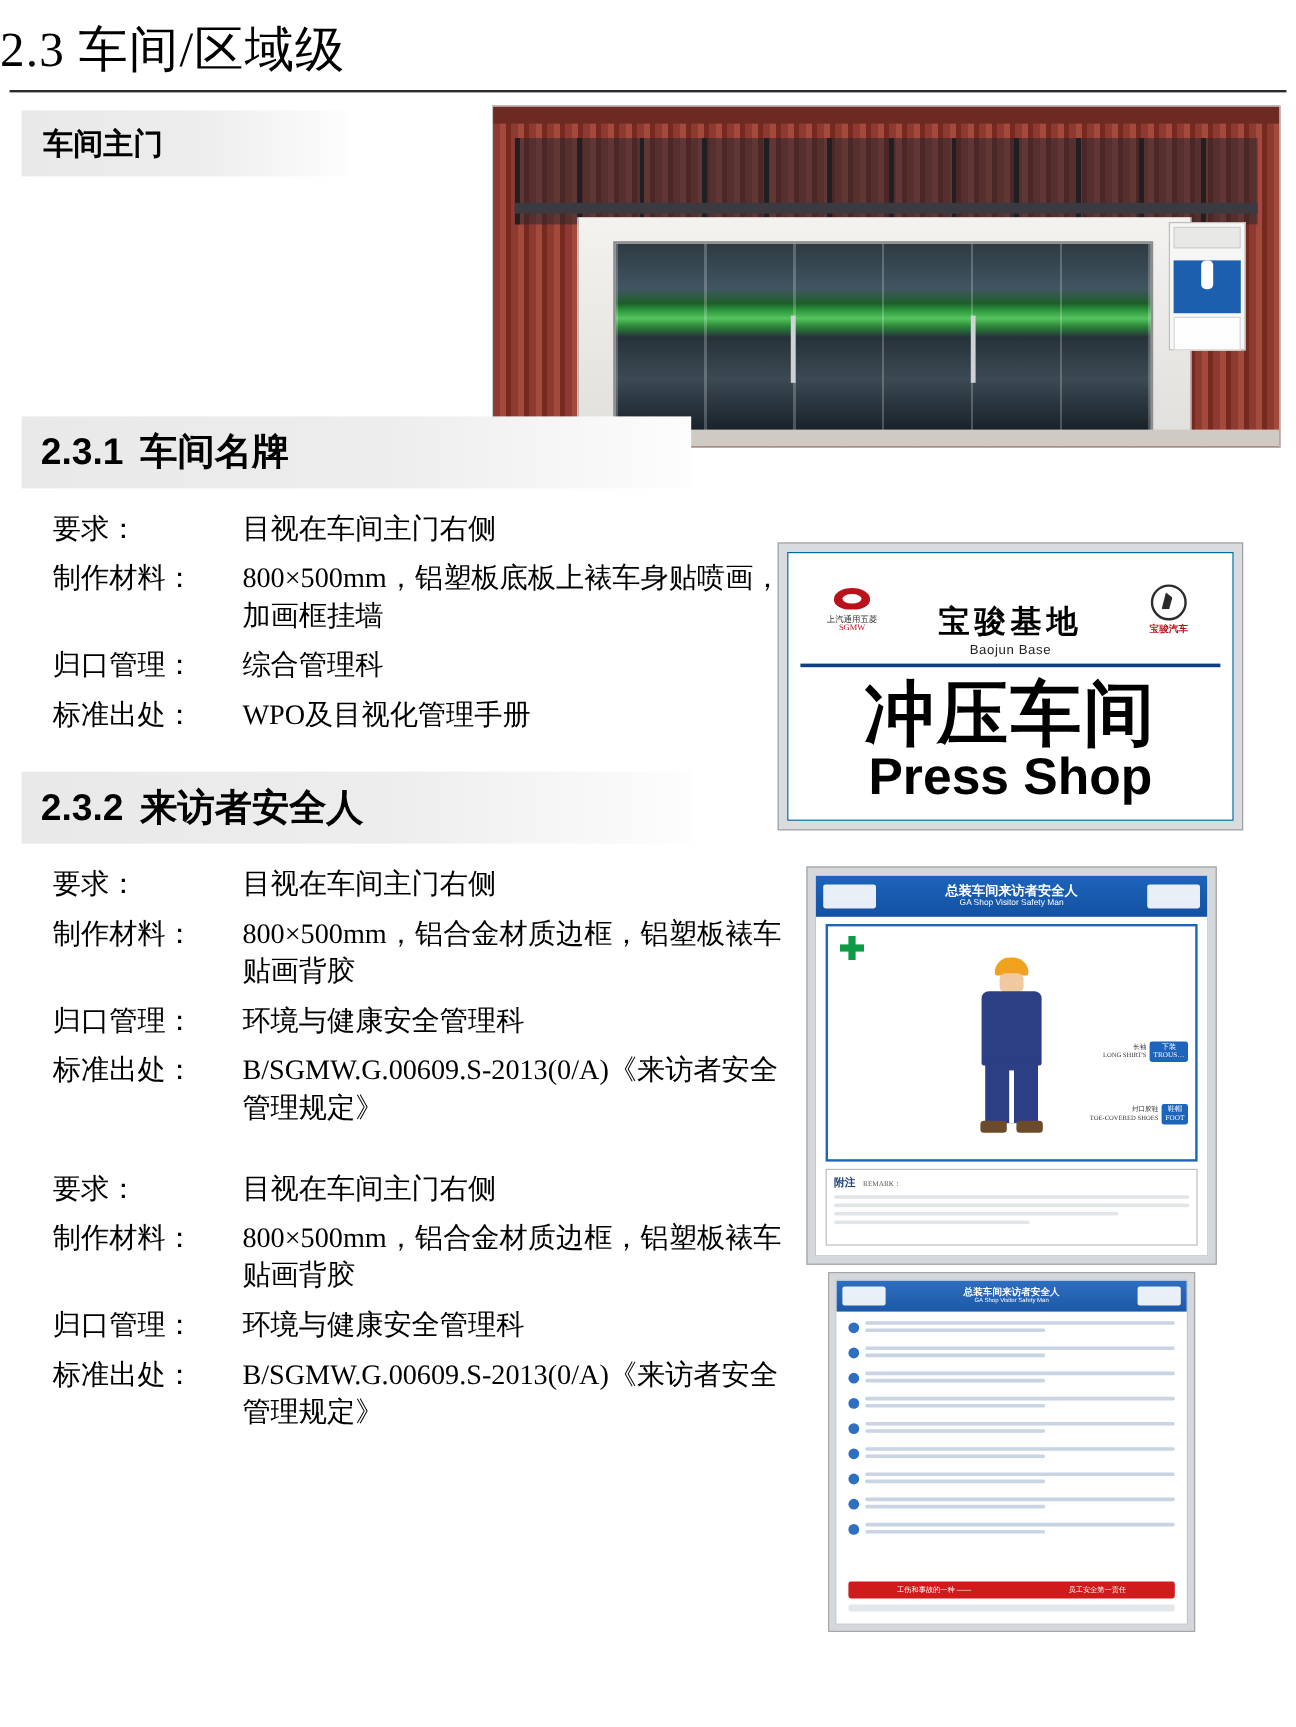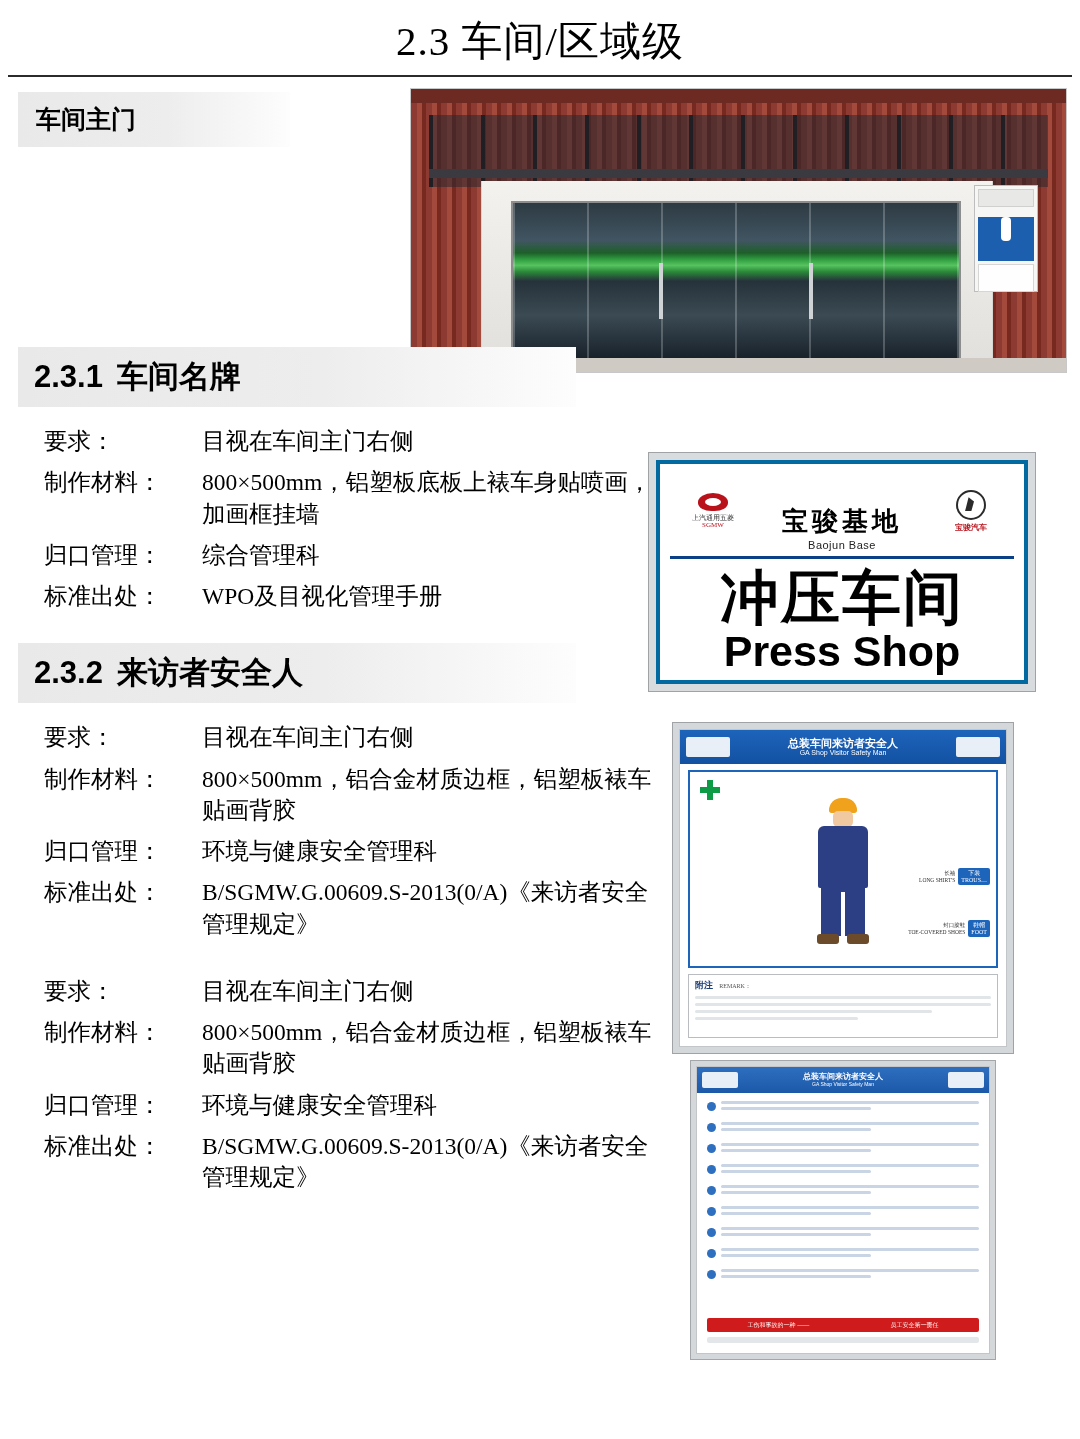--- a/index.html
+++ b/index.html
@@ -16,21 +16,20 @@
     overflow: hidden;
   }
   .page {
     position: relative;
     width: 1080px;
     height: 1439px;
   }
 
   
   .page-title {
-    text-align: center;
     font-size: 41px;
     font-weight: 400;
     letter-spacing: 1px;
     padding-top: 14px;
     padding-bottom: 6px;
     font-family: "Liberation Serif", "DejaVu Serif", serif;
   }
   .title-rule {
     border-bottom: 2px solid #2b2b2b;
     margin: 0 8px;
@@ -202,21 +201,21 @@
     left: 648px; top: 452px;
     width: 388px; height: 240px;
     background: #d9dcdf;
     border: 1px solid #9fa3a6;
     padding: 7px;
     box-sizing: border-box;
   }
   .plate-inner {
     width: 100%; height: 100%;
     background: #ffffff;
-    border: 4px solid #0369a1;
+    border: 1px solid #0369a1;
     box-sizing: border-box;
     padding: 8px 10px;
     position: relative;
   }
   .plate-top {
     display: flex;
     align-items: center;
     justify-content: space-between;
     border-bottom: 3px solid #0b3f86;
     padding-bottom: 5px;

